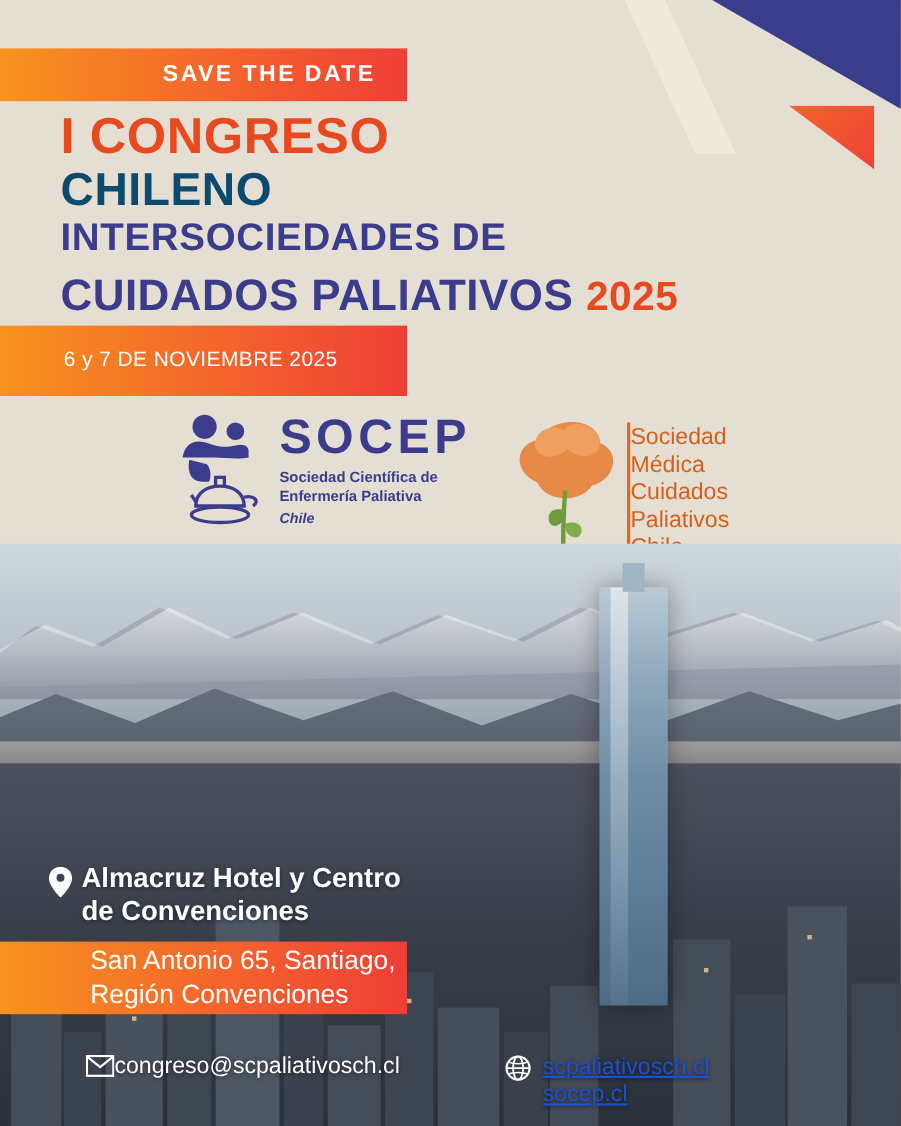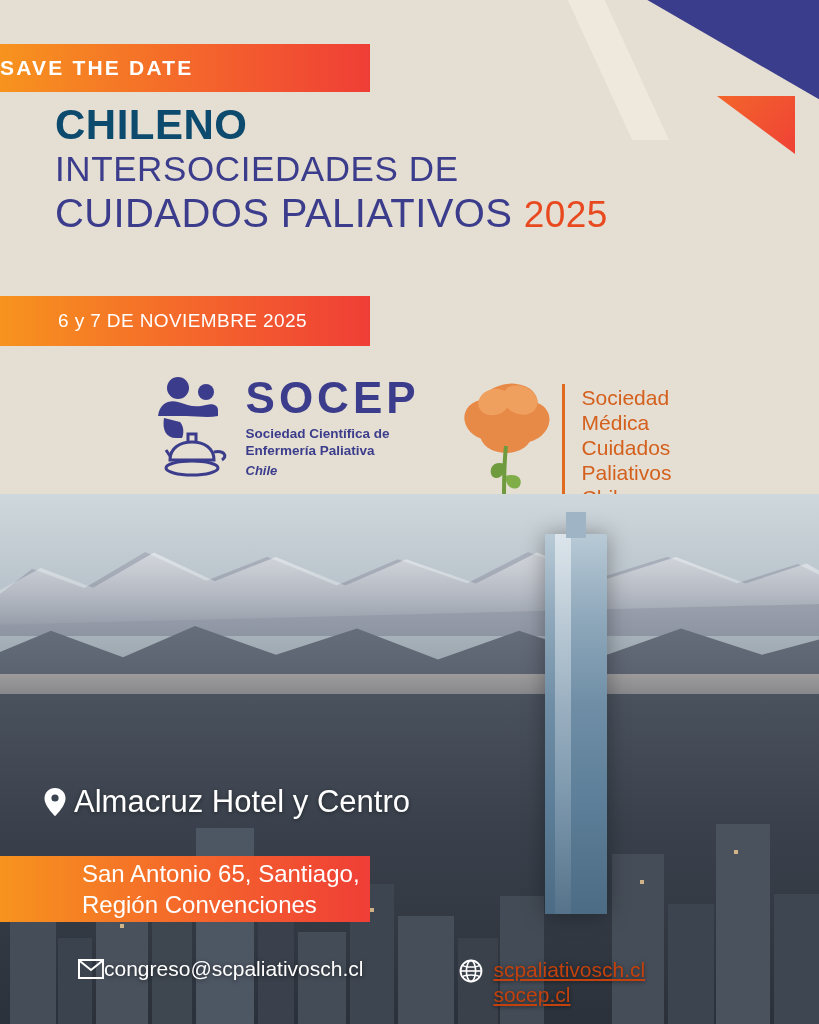--- a/index.html
+++ b/index.html
@@ -54,27 +54,28 @@
     left:0;
     display:flex;
     align-items:center;
     background:linear-gradient(90deg,#f7931e 0%,#f4642c 55%,#ef3e36 100%);
     color:#ffffff;
   }
   .ribbon-save {
     top:44px;
     height:48px;
     width:370px;
+    padding-left:148px;
     letter-spacing:2.2px;
     font-size:21px;
     font-weight:bold;
   }
   .ribbon-date {
     top:296px;
-    height:50px;
+    height:64px;
     width:370px;
     padding-left:58px;
     font-size:19px;
     letter-spacing:0.4px;
   }
 
   
   .headline {
     position:absolute;
     left:55px;
@@ -91,33 +92,33 @@
   .h-line2 {
     font-size:42px;
     font-weight:bold;
     color:#0c4a6e;
     letter-spacing:0.5px;
     line-height:1.08;
     margin-top:2px;
   }
   .h-line3 {
     font-size:35px;
-    font-weight:normal;
+    font-weight:bold;
     color:#3b3d8c;
     letter-spacing:0.6px;
     line-height:1.12;
     margin-top:2px;
   }
   .h-line4 {
     font-size:40px;
-    font-weight:normal;
+    font-weight:bold;
     color:#3b3d8c;
     letter-spacing:0.4px;
     line-height:1.08;
-    margin-top:3px;
+    margin-top:13px;
     white-space:nowrap;
   }
   .h-year {
     color:#e8491f;
     font-size:37px;
   }
 
   
   .logos {
     position:absolute;
@@ -151,21 +152,21 @@
     font-style:italic;
     font-weight:bold;
     color:#3b3d8c;
     margin-top:3px;
   }
 
   .smcp-logo { display:flex; align-items:flex-start; gap:0px; }
   .flower { width:104px; height:140px; position:relative; }
   .smcp-bar { width:3px; background:#e06a20; height:118px; margin-top:12px; margin-left:2px; }
   .smcp-text {
-    padding-left:17px; padding-top:14px;
+    padding-left:0; padding-top:14px;
     font-size:21px;
     color:#d4601d;
     line-height:1.19;
     font-weight:400;
   }
 
   
   .city {
     position:absolute;
     left:0; bottom:0;
@@ -230,22 +231,22 @@
     position:absolute;
     left:44px;
     top:784px;
     color:#ffffff;
     display:flex;
     align-items:flex-start;
     gap:8px;
   }
   .pin { width:22px; height:28px; flex:0 0 22px; margin-top:4px; }
   .venue-name {
-    font-size:31px;
-    font-weight:normal;
+    font-size:25px;
+    font-weight:bold;
     line-height:1.18;
     text-shadow:0 1px 4px rgba(0,0,0,.45);
   }
   .ribbon-addr {
     position:absolute;
     left:0; top:856px;
     width:370px; height:66px;
     padding-left:82px;
     display:flex; flex-direction:column; justify-content:center;
     background:linear-gradient(90deg,#f7931e 0%,#f4642c 55%,#ef3e36 100%);
@@ -269,39 +270,40 @@
     font-size:21px;
     text-shadow:0 1px 4px rgba(0,0,0,.5);
   }
   .c-web {
     display:flex; align-items:flex-start; gap:10px;
     margin-left:96px;
     font-size:21px;
     text-shadow:0 1px 4px rgba(0,0,0,.5);
   }
   .c-web a, .c-web span.link {
-    color:#c2410c; text-decoration:underline; display:block; line-height:1.22;
+    color:#1d4ed8; text-decoration:underline; display:block; line-height:1.22;
   }
   .icon-svg { display:block; }
 </style>
 </head>
 <body>
 
 <div class="poster">
 
   <div class="corner-blue"></div>
   <div class="corner-blue2"></div>
   <div class="corner-white-stripe"></div>
   <div class="corner-orange"></div>
 
   <div class="ribbon ribbon-save">
     <span>SAVE THE DATE</span>
   </div>
 
   <div class="headline">
+    <div class="h-line1">I CONGRESO</div>
     <div class="h-line2">CHILENO</div>
     <div class="h-line3">INTERSOCIEDADES DE</div>
     <div class="h-line4">
       <span>CUIDADOS PALIATIVOS</span>
       <span class="h-year">2025</span>
     </div>
   </div>
 
   <div class="ribbon ribbon-date">
     <span>6 y 7 DE NOVIEMBRE 2025</span>
@@ -394,20 +396,21 @@
 
   <div class="venue">
     <div class="pin">
       <svg class="icon-svg" width="22" height="28" viewBox="0 0 22 28" aria-hidden="true">
         <path d="M11 0 C5 0 0.5 4.6 0.5 10.4 C0.5 18 11 28 11 28 C11 28 21.5 18 21.5 10.4 C21.5 4.6 17 0 11 0 Z" fill="#ffffff"></path>
         <circle cx="11" cy="10" r="3.6" fill="#3a4350"></circle>
       </svg>
     </div>
     <div>
       <div class="venue-name">Almacruz Hotel y Centro</div>
+      <div class="venue-name">de Convenciones</div>
     </div>
   </div>
 
   <div class="ribbon-addr">
     <div>San Antonio 65, Santiago,</div>
     <div>Región Convenciones</div>
   </div>
 
   <div class="contacts">
     <div class="c-mail">

